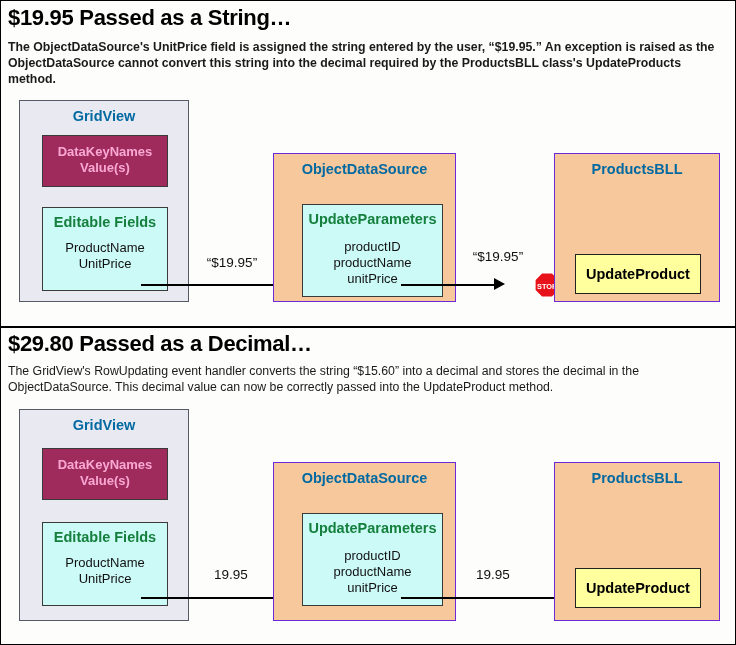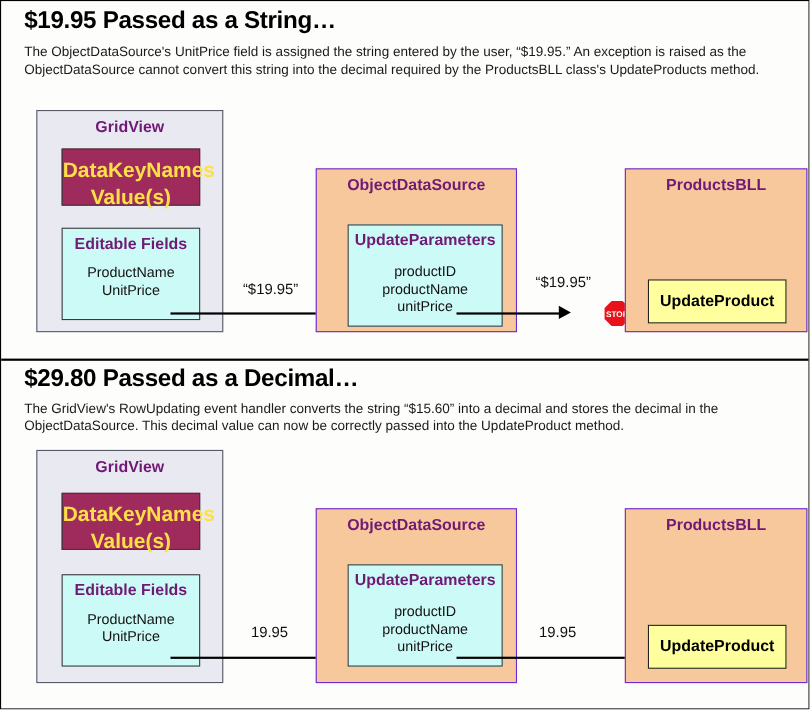--- a/index.html
+++ b/index.html
@@ -14,21 +14,21 @@
     position: relative;
     width: 736px;
     height: 645px;
     box-sizing: border-box;
     background: #fdfdfb;
     border: 1px solid #000000;
     overflow: hidden;
   }
   .section {
     position: absolute;
-    left: 14px;
+    left: 0;
     width: 584px;
     box-sizing: border-box;
   }
   #section-top { top: 0; height: 326px; }
   #section-bottom { top: 326px; height: 318px; }
 
   .divider {
     position: absolute;
     left: 0;
     top: 325px;
@@ -58,21 +58,21 @@
   
   .box {
     position: absolute;
     box-sizing: border-box;
     border: 1px solid #4a4a4a;
   }
   .box-title {
     text-align: center;
     font-weight: bold;
     font-size: 14.5px;
-    color: #701a75;
+    color: #0369a1;
     line-height: 1.15;
   }
   .gridview {
     background: #e9e9f2;
     border: 1px solid #555a66;
   }
   .odsbox, .bllbox {
     background: #f6c89c;
     border: 1px solid #6d28d9;
   }
@@ -80,35 +80,35 @@
     position: absolute;
     box-sizing: border-box;
   }
   .datakey {
     background: #9f2b5c;
     border: 1px solid #3a3a3a;
     color: #ffffff;
   }
   .datakey .lbl {
     font-weight: bold;
-    font-size: 19px;
+    font-size: 13px;
     text-align: center;
     line-height: 1.25;
-    color: #fde047;
+    color: #f9a8d4;
     padding-top: 8px;
   }
   .cyanbox {
     background: #ccfaf7;
     border: 1px solid #3a3a3a;
   }
   .cyanbox .hdr {
     font-weight: bold;
     font-size: 14.5px;
     text-align: center;
-    color: #701a75;
+    color: #15803d;
     padding-top: 6px;
   }
   .cyanbox .lines {
     font-size: 13px;
     text-align: center;
     color: #111;
     line-height: 16px;
     padding-top: 10px;
   }
   .yellowbox {
@@ -156,21 +156,21 @@
 </style>
 </head>
 <body>
 
 <div id="page">
 
   <div class="section" id="section-top">
 
     <div class="sec-title" style="top:4px;">$19.95 Passed as a String…</div>
 
-    <div class="sec-desc" style="top:38px;">The ObjectDataSource's UnitPrice field is assigned the string entered by the user, “$19.95.” An exception is raised as the ObjectDataSource cannot convert this string into the decimal required by the ProductsBLL class's UpdateProducts method.</div>
+    <div class="sec-desc" style="top:38px;font-weight:bold;">The ObjectDataSource's UnitPrice field is assigned the string entered by the user, “$19.95.” An exception is raised as the ObjectDataSource cannot convert this string into the decimal required by the ProductsBLL class's UpdateProducts method.</div>
 
     <div class="box gridview" style="left:18px; top:99px; width:170px; height:202px;">
       <div class="box-title" style="padding-top:7px;">GridView</div>
 
       <div class="inner datakey" style="left:22px; top:34px; width:126px; height:52px;">
         <div class="lbl">DataKeyNames</div>
         <div class="lbl" style="padding-top:0;">Value(s)</div>
       </div>
 
       <div class="inner cyanbox" style="left:22px; top:106px; width:126px; height:84px;">

